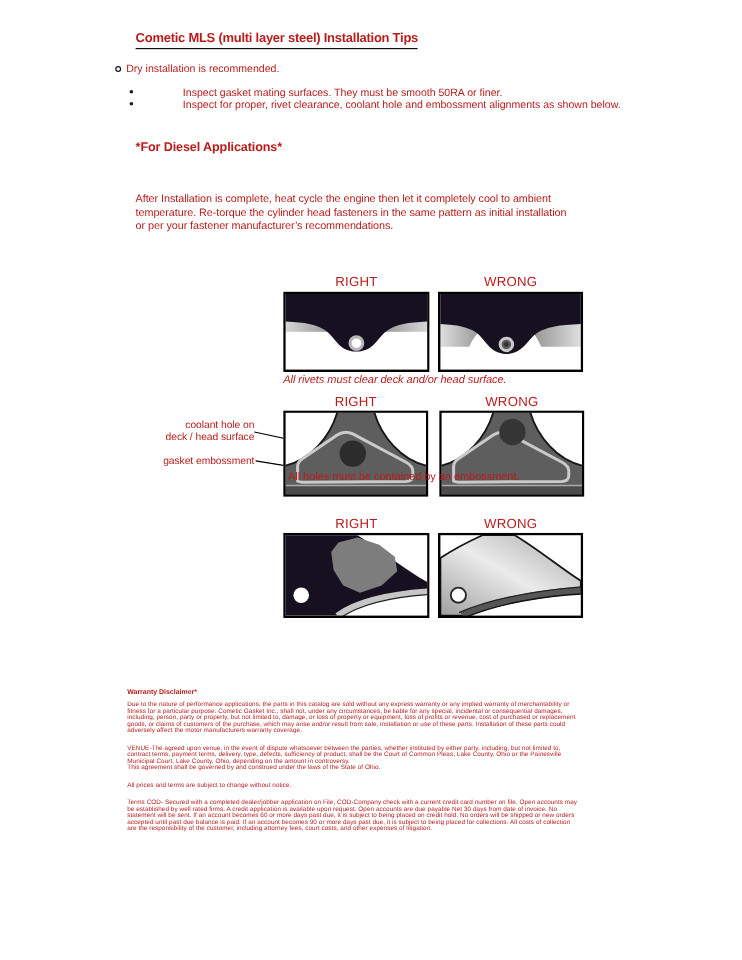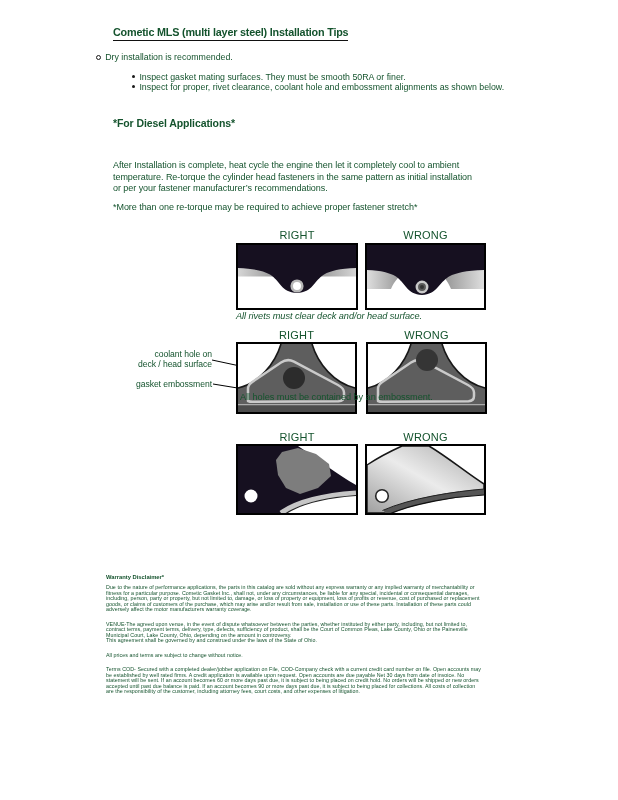--- a/index.html
+++ b/index.html
@@ -1,23 +1,23 @@
 <!DOCTYPE html>
 <html><head>
 <meta charset="utf-8">
 <style>
   html,body{margin:0;padding:0;background:#ffffff;}
   #page{position:relative;width:618px;height:700px;background:#ffffff;overflow:hidden;
-        font-family:"Liberation Sans","DejaVu Sans",sans-serif;color:#14532d;}
+        font-family:"Liberation Sans","DejaVu Sans",sans-serif;color:#b91c1c;}
   .abs{position:absolute;}
   .pre{white-space:pre-line;}
   #title{left:113px;top:26px;font-size:10.8px;font-weight:bold;letter-spacing:-0.2px;
          border-bottom:1.6px solid #111;padding-bottom:2px;}
   .bullet-row{position:absolute;left:96px;display:flex;align-items:flex-start;font-size:8.8px;line-height:10.2px;}
-  .bullet-row.sub{left:132px;}
+  .bullet-row.sub{left:108px;gap:37px;}
   .marker-o{width:3.2px;height:3.2px;border:0.9px solid #1a1a1a;border-radius:50%;margin:3px 4px 0 0;flex:none;}
   .marker-f{width:3.4px;height:3.4px;background:#1a1a1a;border-radius:50%;margin:3px 4px 0 0;flex:none;}
   #diesel-heading{left:113px;top:117px;font-size:10.5px;font-weight:bold;letter-spacing:-0.1px;}
   .body-para{left:113px;width:412px;font-size:9px;line-height:11.5px;letter-spacing:-0.05px;}
   .fig-label{font-size:11px;letter-spacing:0.2px;text-align:center;}
   .fig-caption{font-size:9.2px;line-height:10.3px;letter-spacing:-0.05px;}
   .fig-box{position:absolute;}
   .fig-box svg{display:block;width:100%;height:100%;}
   .side-label{font-size:8.6px;line-height:10px;text-align:right;letter-spacing:-0.05px;}
   #warranty{left:106px;top:574px;width:414px;}
@@ -42,21 +42,20 @@
   </div>
   <div class="bullet-row sub" style="top:82px;">
     <span class="marker-f"></span>
     <span>Inspect for proper, rivet clearance, coolant hole and embossment alignments as shown below.</span>
   </div>
 
   <div id="diesel-heading" class="abs">*For Diesel Applications*</div>
   <div class="abs body-para pre" style="top:160px;">After Installation is complete, heat cycle the engine then let it completely cool to ambient
 temperature. Re-torque the cylinder head fasteners in the same pattern as initial installation
 or per your fastener manufacturer’s recommendations.</div>
-  <div class="abs body-para" style="top:202px;">*More than one re-torque may be required to achieve proper fastener stretch*</div>
 
   <div class="abs fig-label" style="left:236px;top:229px;width:122px;">RIGHT</div>
   <div class="abs fig-label" style="left:365px;top:229px;width:121px;">WRONG</div>
 
   <div class="fig-box" style="left:236px;top:243px;width:122px;height:67px;">
     <svg viewBox="0 0 122 67">
       <defs>
         <linearGradient id="r1a" x1="0" y1="0" x2="1" y2="0">
             <stop offset="0" stop-color="#d6d6d6"></stop>
             <stop offset="1" stop-color="#8b8b8b"></stop>

